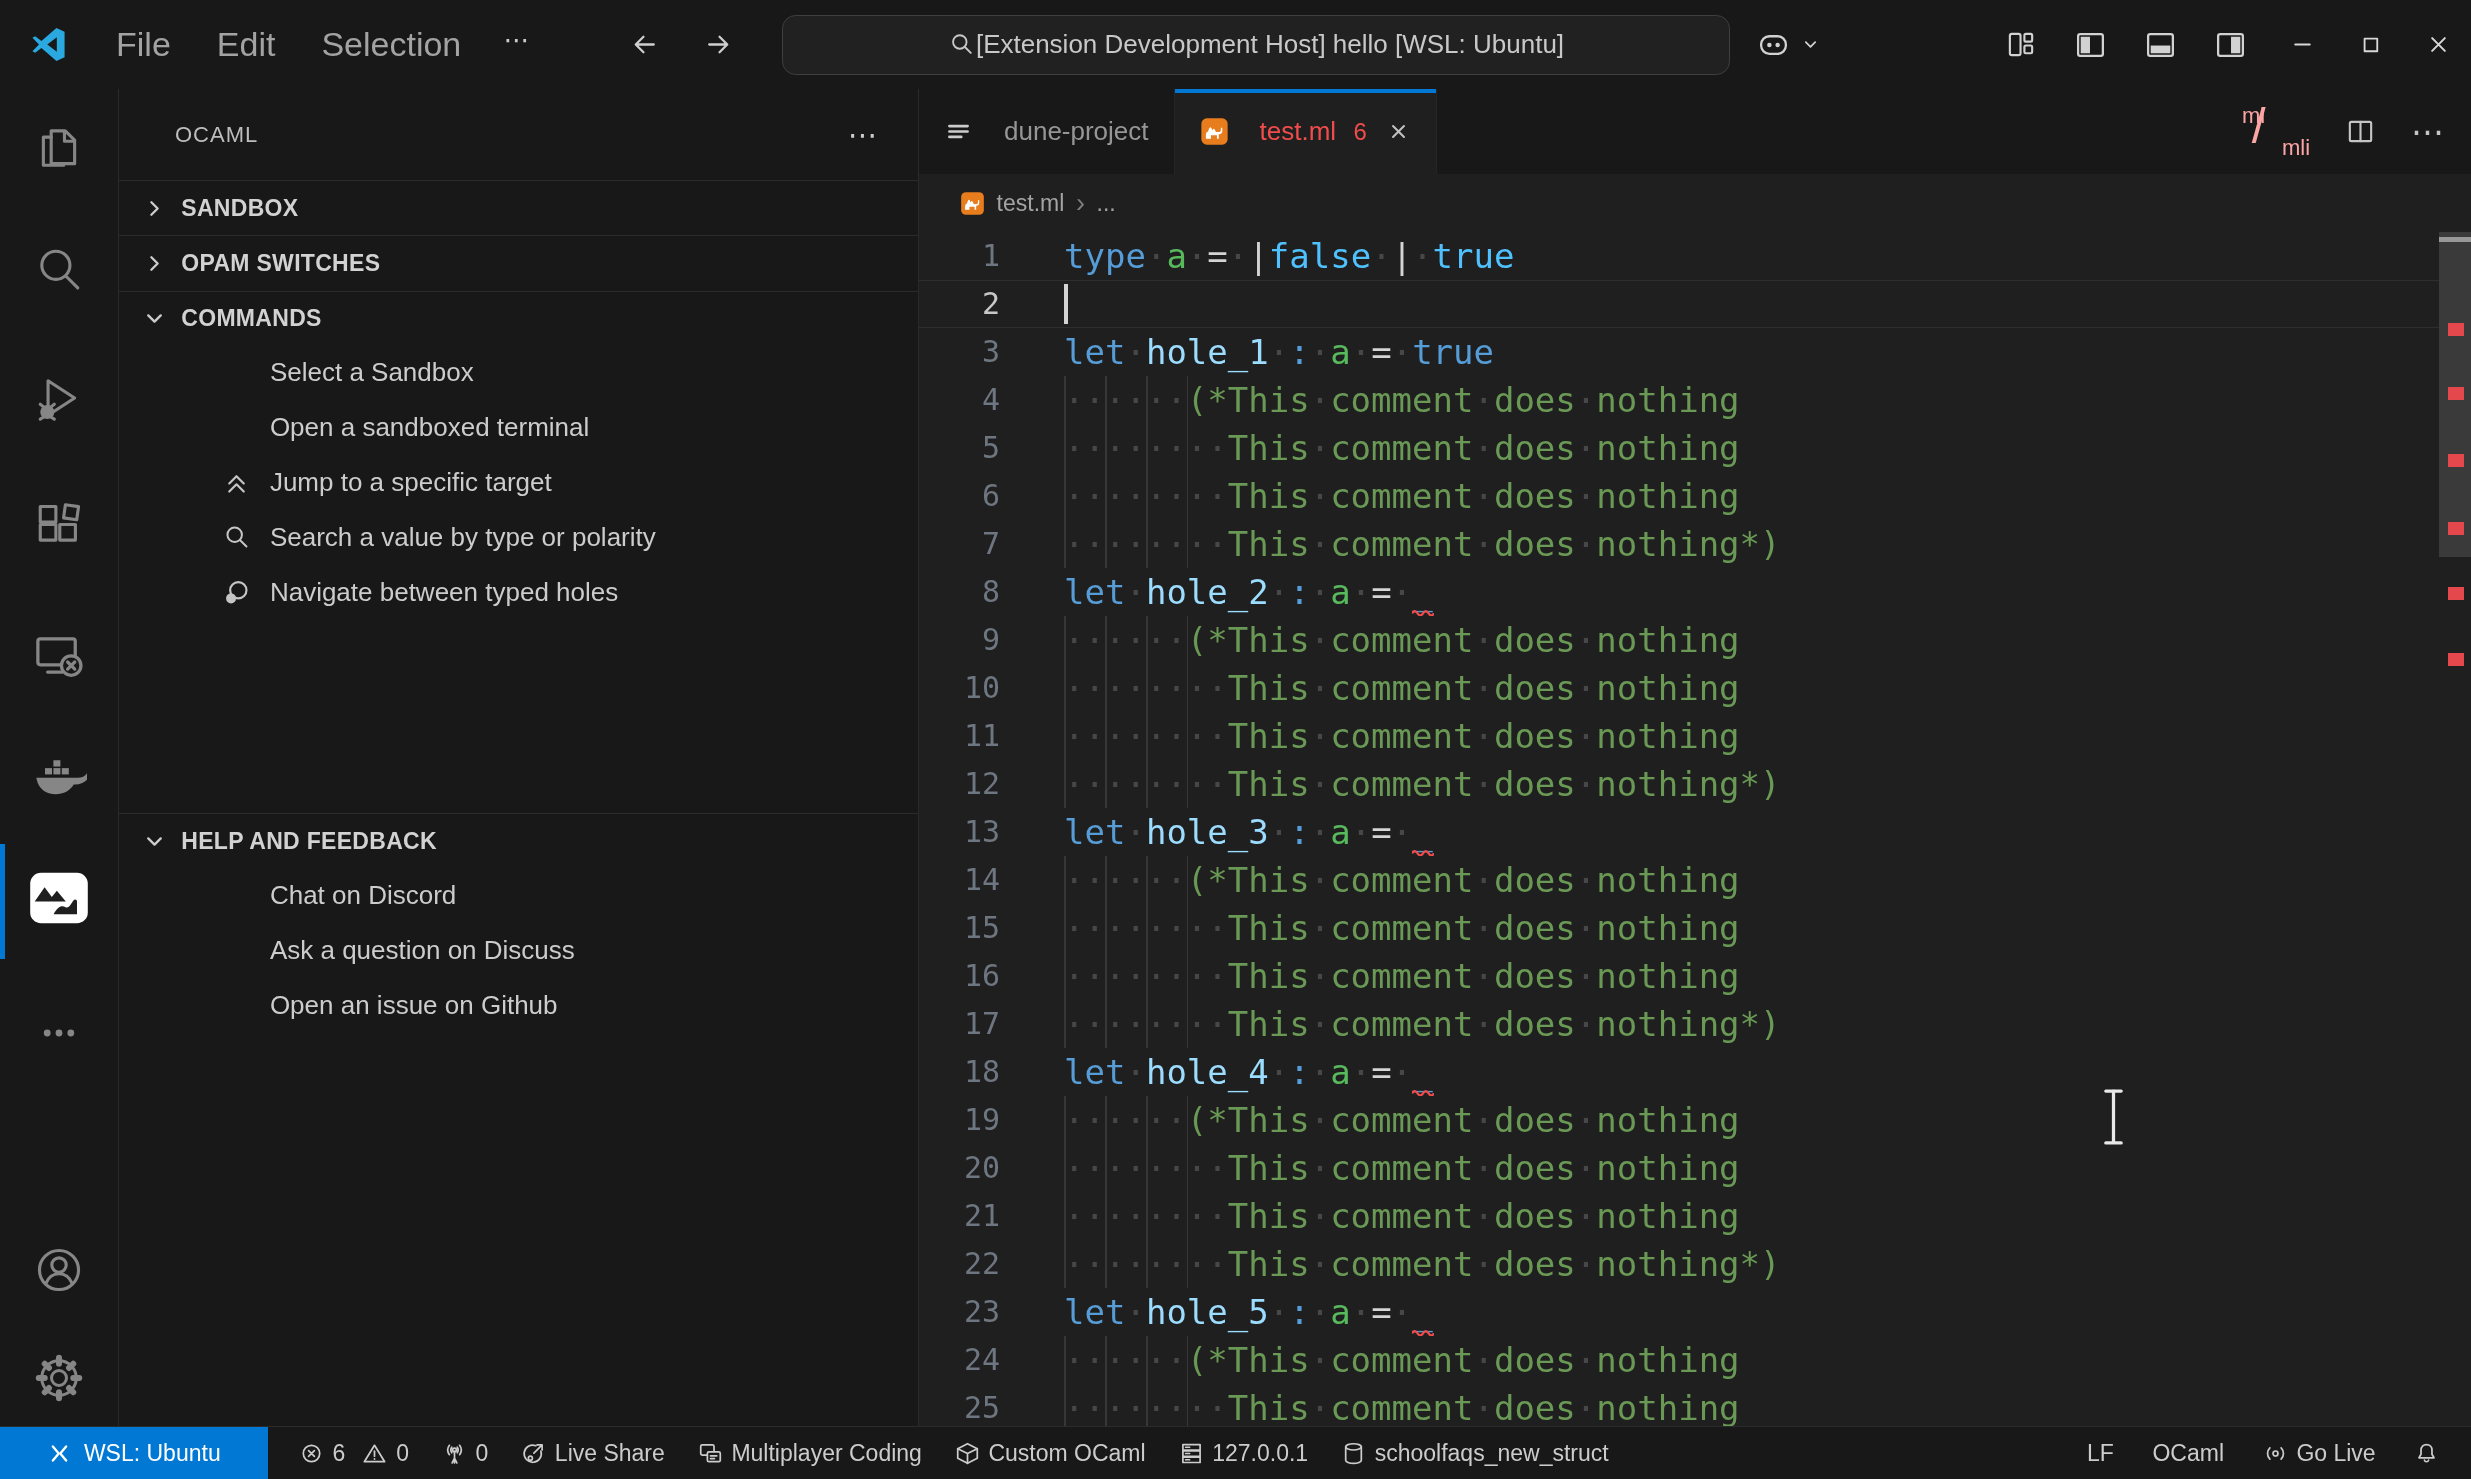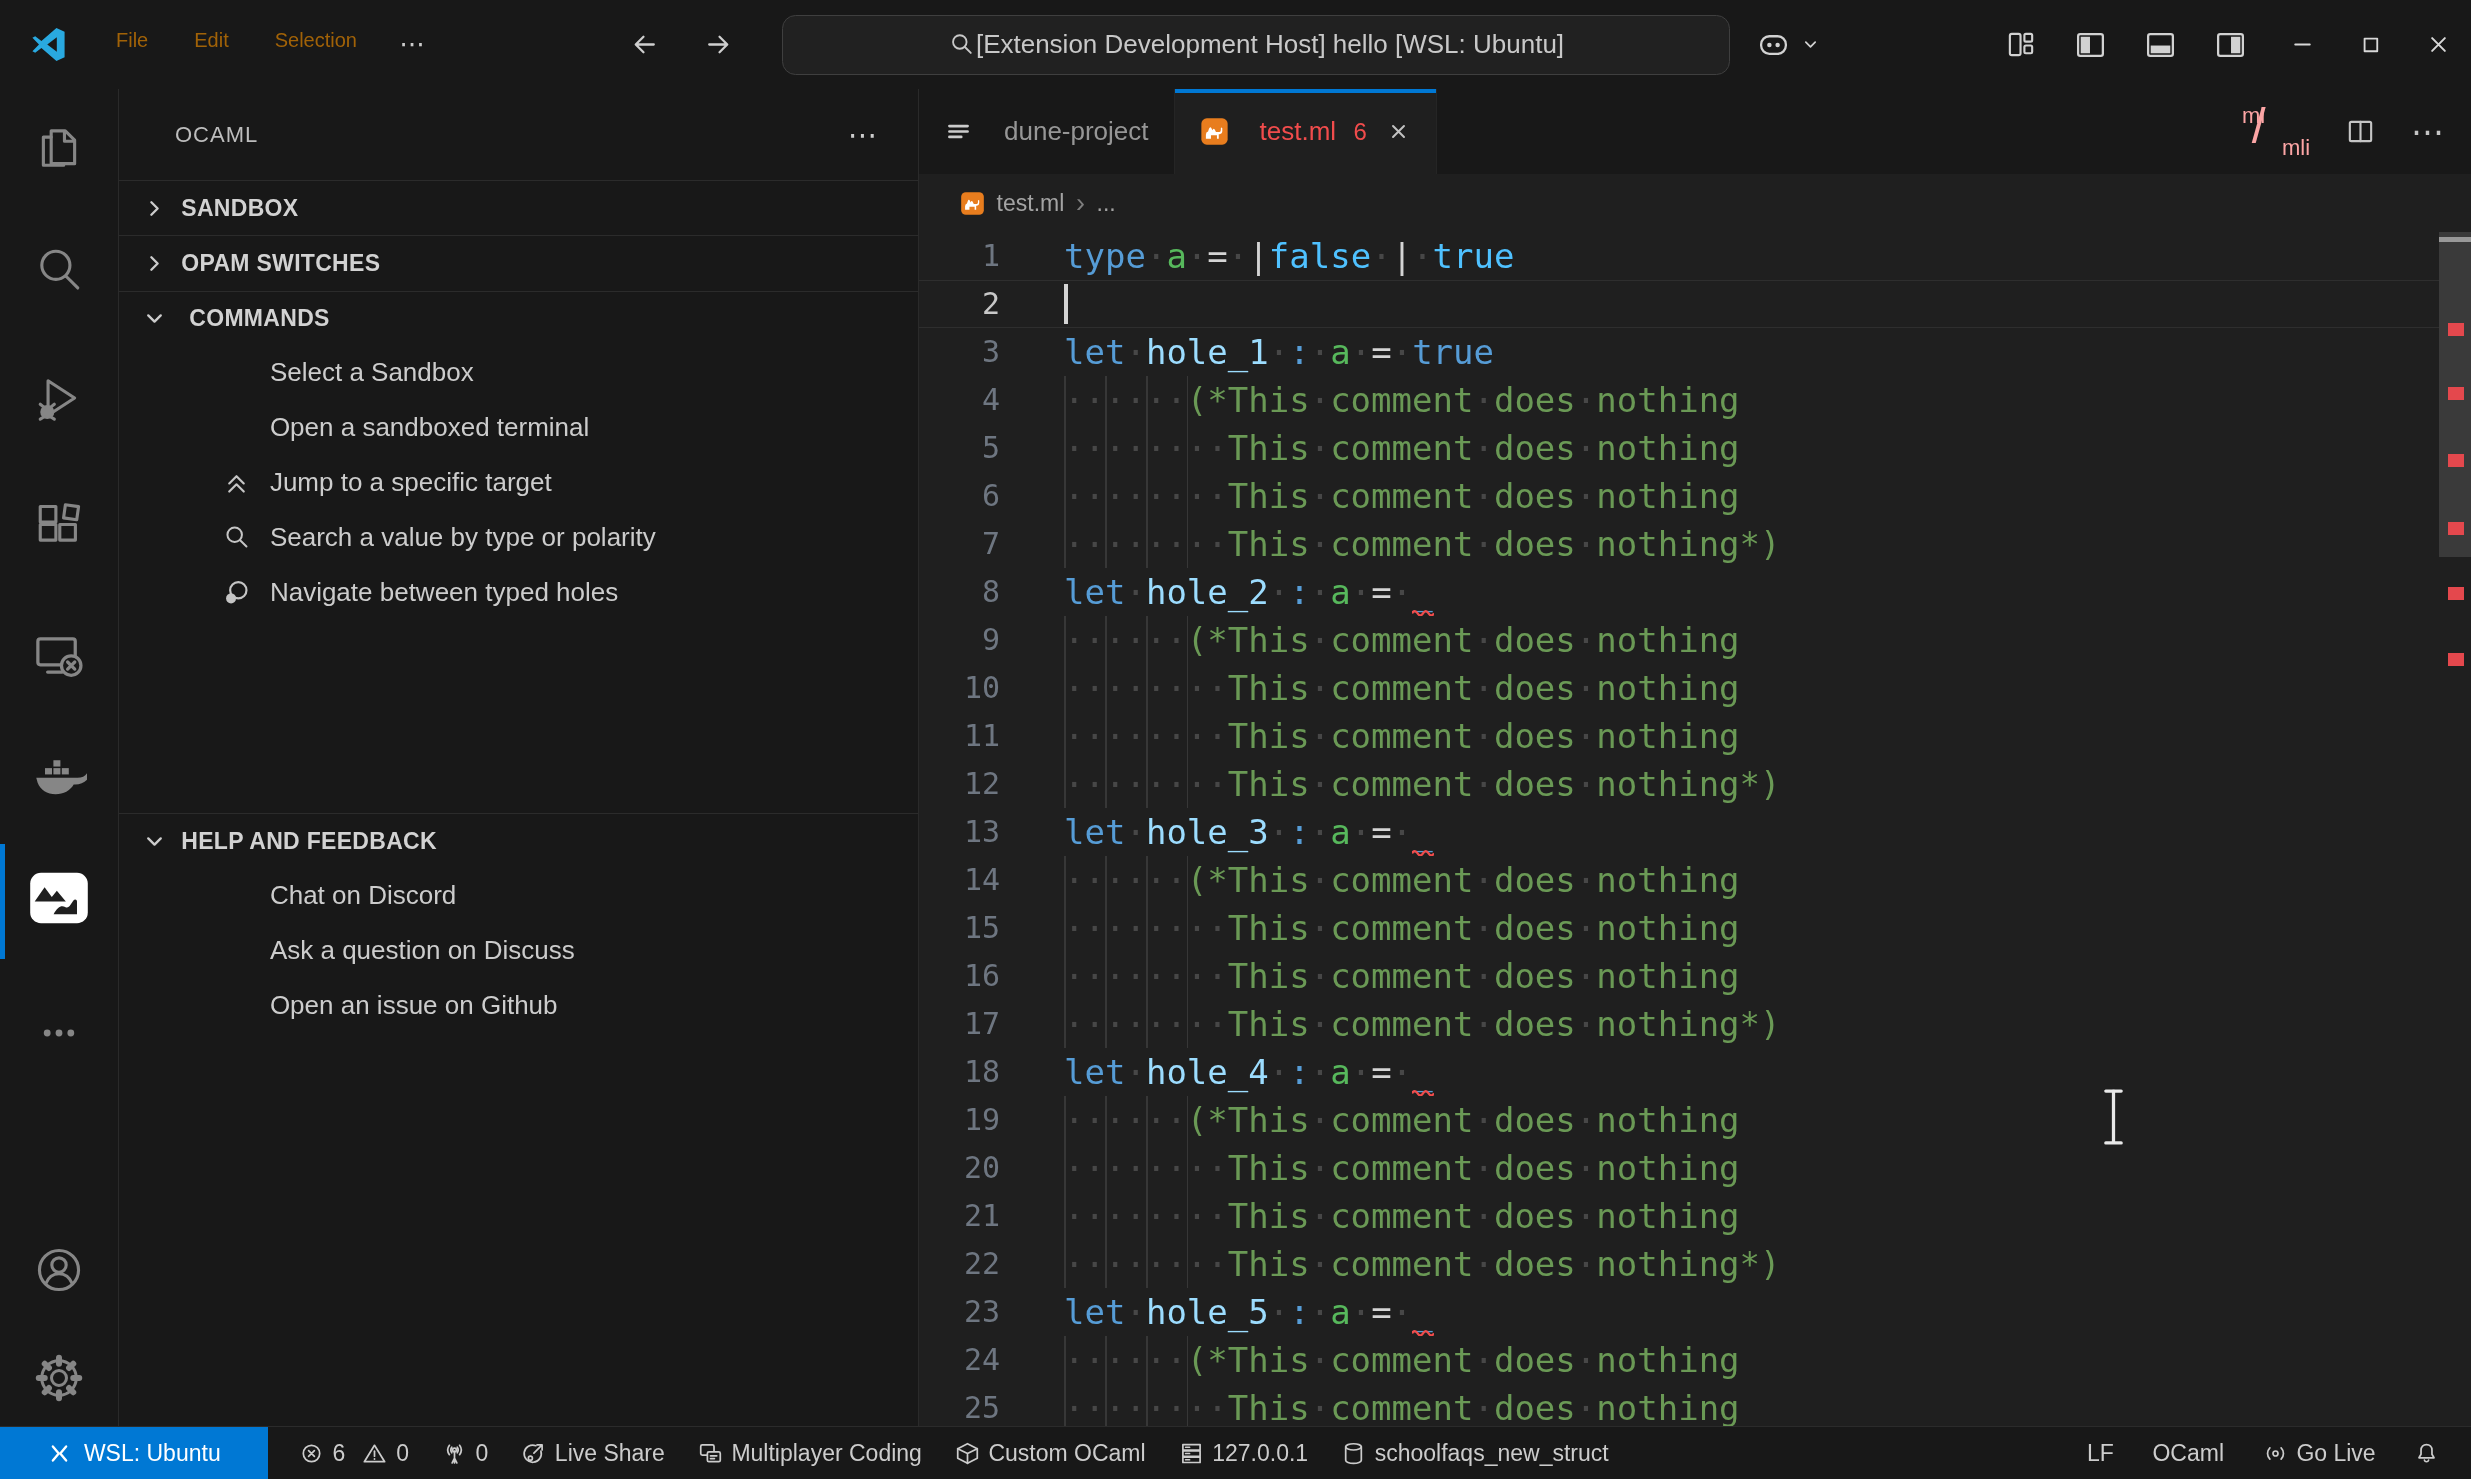--- a/index.html
+++ b/index.html
@@ -4,21 +4,21 @@
 <style>
   html,body{margin:0;padding:0;background:#1f1f1f;}
   .app{position:relative;width:2472px;height:1479px;overflow:hidden;background:#1f1f1f;
        font-family:"Liberation Sans","DejaVu Sans",sans-serif;color:#cccccc;-webkit-font-smoothing:antialiased;}
   svg{display:block}
 
   
   .titlebar{position:absolute;left:0;top:0;width:2472px;height:89px;background:#181818;border-bottom:1px solid #2b2b2b;}
   .tb-left{position:absolute;left:0;top:0;height:89px;display:flex;align-items:center;}
   .vslogo{margin:0 25px 0 29px;}
-  .menu-item{padding:0 23px;font-size:20px;color:#a16207;cursor:default;}
+  .menu-item{padding:0 23px;font-size:34px;color:#a3a3a3;cursor:default;}
   .menu-more{padding:0 19.3px;font-size:26px;color:#cccccc;letter-spacing:2.9px;}
   .nav-arrows{position:absolute;left:628px;top:0;height:89px;display:flex;align-items:center;gap:41px;color:#cfcfcf;}
   .cmd-center{position:absolute;left:782px;top:14.5px;width:946px;height:58px;background:#212121;border:1.9px solid #3f3f3f;
               border-radius:13.5px;display:flex;align-items:center;justify-content:center;gap:1px;color:#c8c8c8;font-size:26px;}
   .tb-right-a{position:absolute;left:1757px;top:0;height:89px;display:flex;align-items:center;gap:7.7px;color:#d2d2d2;}
   .tb-right-b{position:absolute;left:2006px;top:0;height:89px;display:flex;align-items:center;gap:37px;color:#d2d2d2;}
   .win-controls{position:absolute;right:0;top:0;height:89px;display:flex;}
   .win-btn{width:68px;height:89px;display:flex;align-items:center;justify-content:center;color:#d8d8d8;}
 
   
@@ -310,21 +310,21 @@
           <span class="sb-header-label">SANDBOX</span>
         </div>
         <div class="sb-header" style="height: 55px;">
           <span class="sb-chev">
             <svg width="25" height="25" viewBox="0 0 32 32" fill="none" stroke="currentColor" stroke-width="3" stroke-linecap="round" stroke-linejoin="round">
               <path d="M12 8 l8 8 -8 8"></path>
             </svg>
           </span>
           <span class="sb-header-label">OPAM SWITCHES</span>
         </div>
-        <div class="sb-header" style="height: 53px; gap: 8px;">
+        <div class="sb-header" style="height: 53px;">
           <span class="sb-chev">
             <svg width="25" height="25" viewBox="0 0 32 32" fill="none" stroke="currentColor" stroke-width="3" stroke-linecap="round" stroke-linejoin="round">
               <path d="M8 12 l8 8 8-8"></path>
             </svg>
           </span>
           <span class="sb-header-label">COMMANDS</span>
         </div>
         <div class="sb-item">
           <span class="sb-item-ico"></span>
           <span class="sb-item-label">Select a Sandbox</span>

